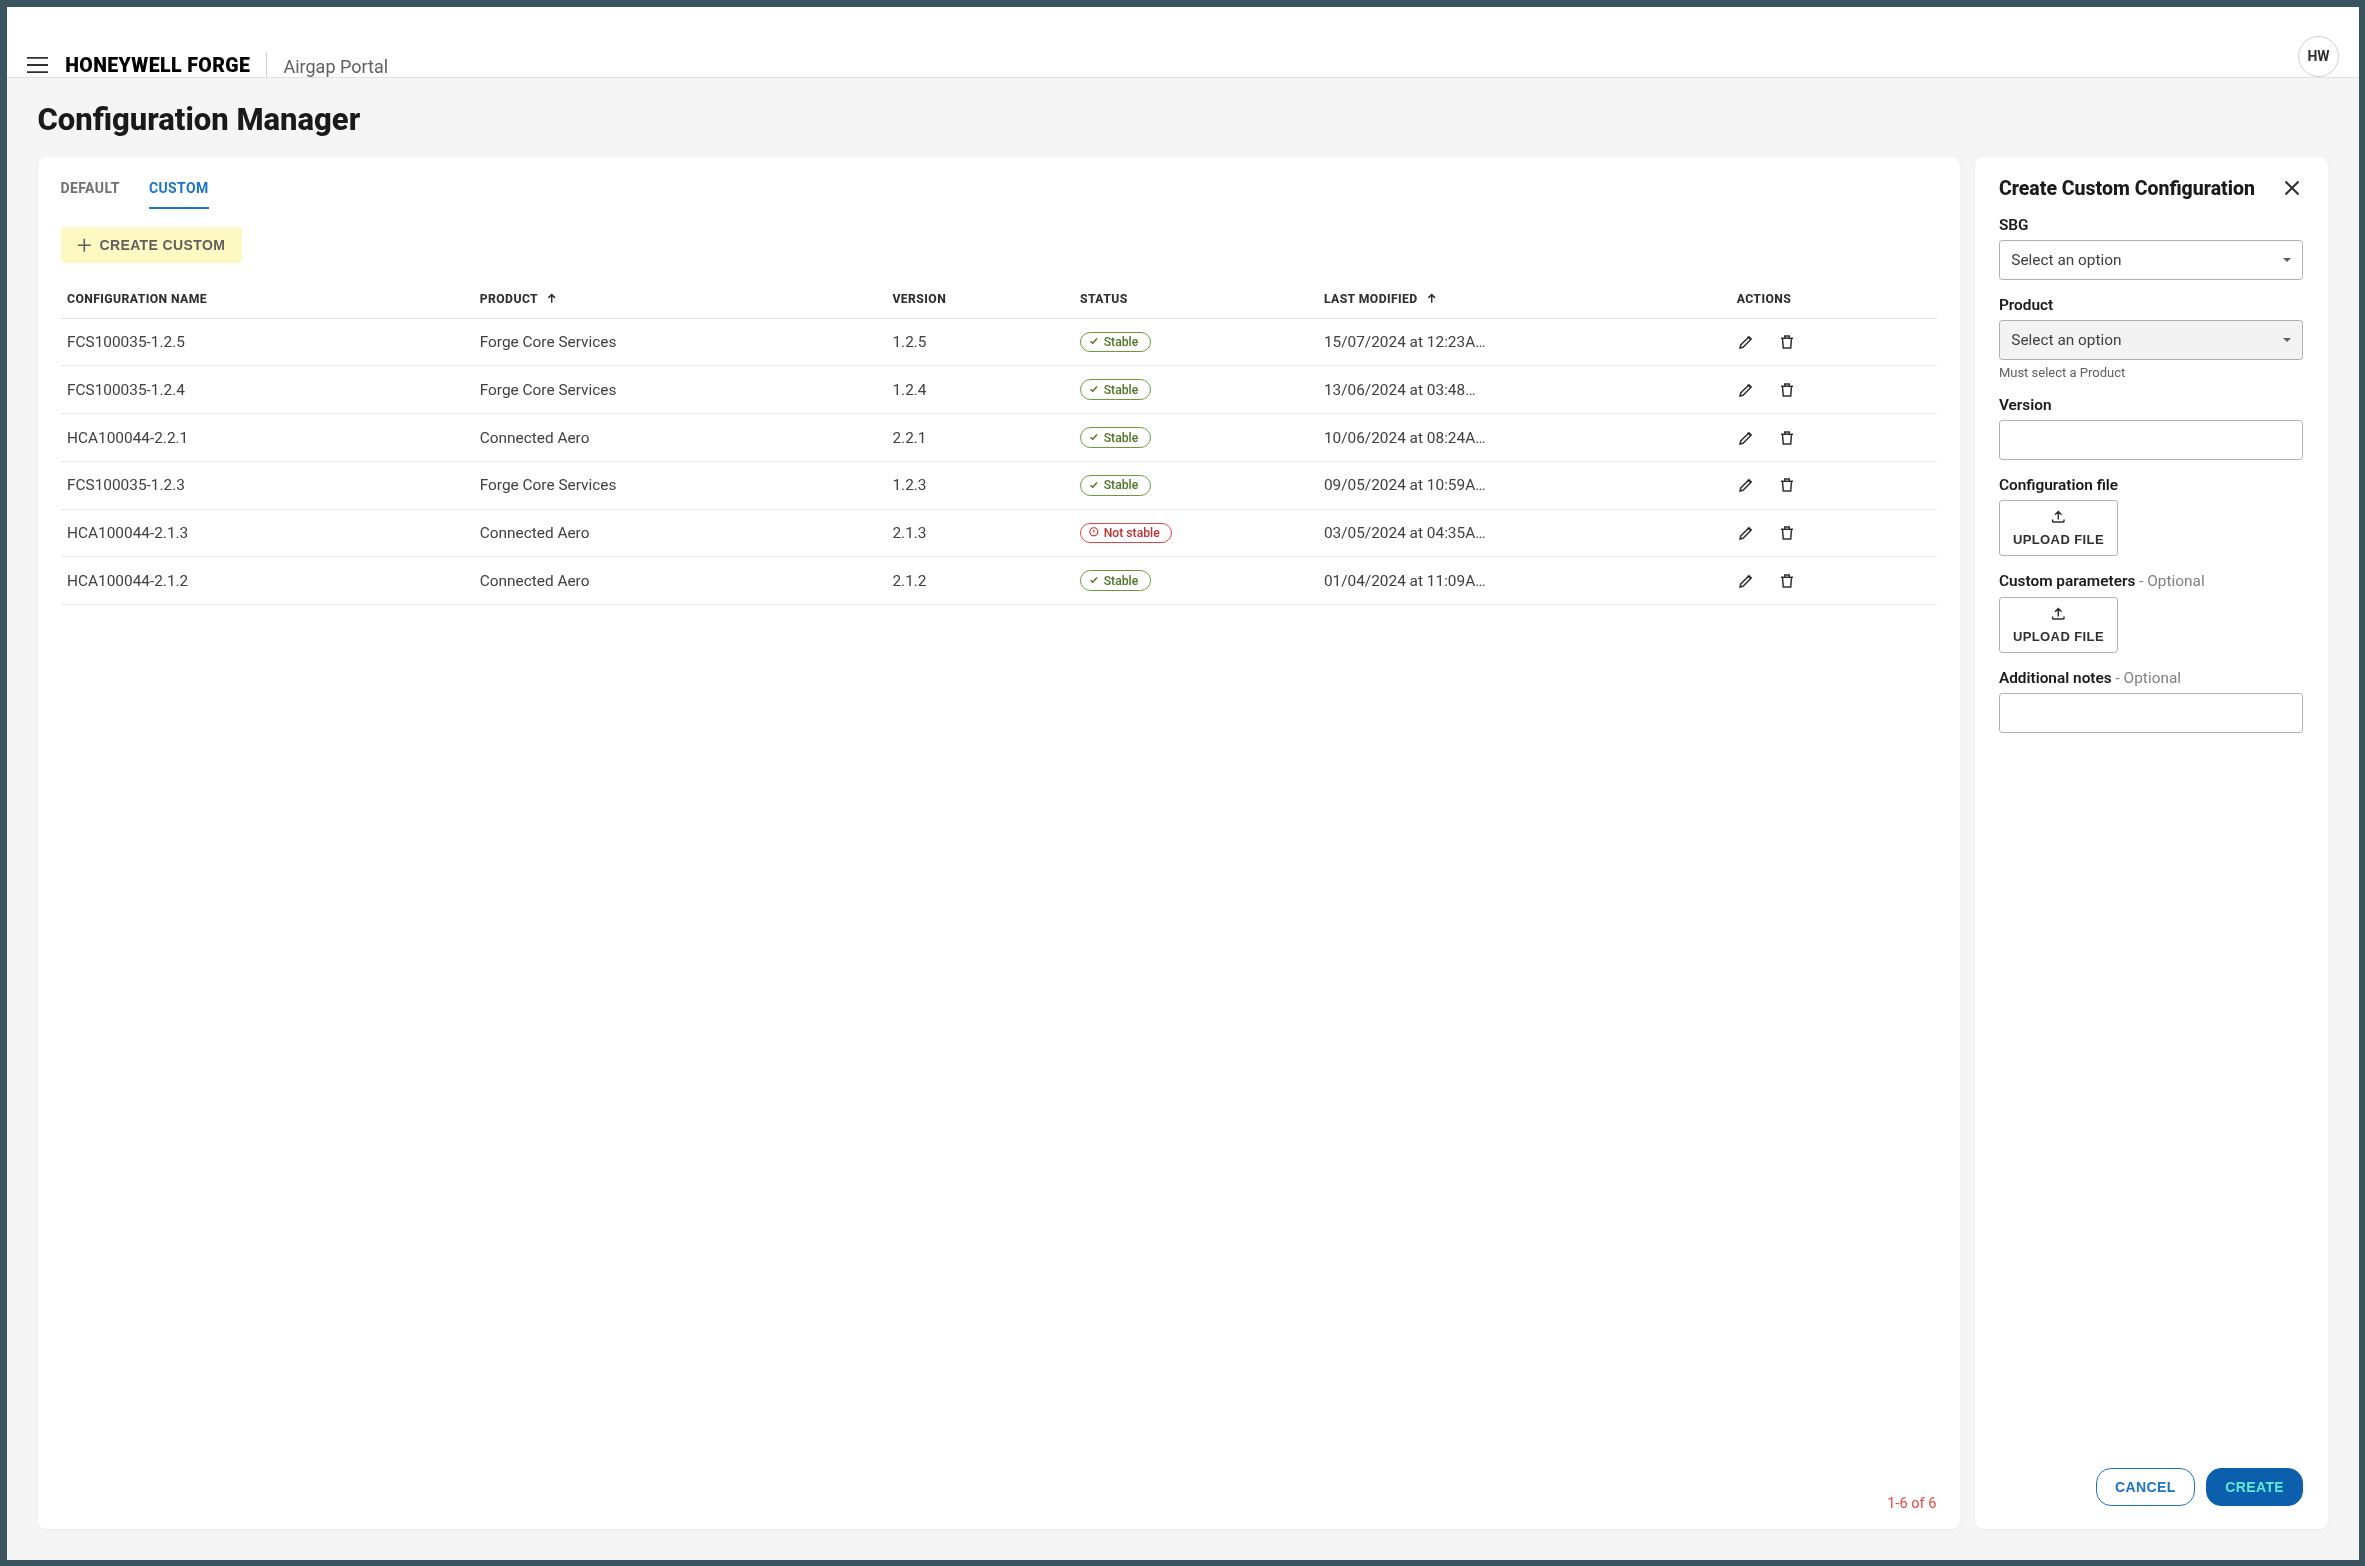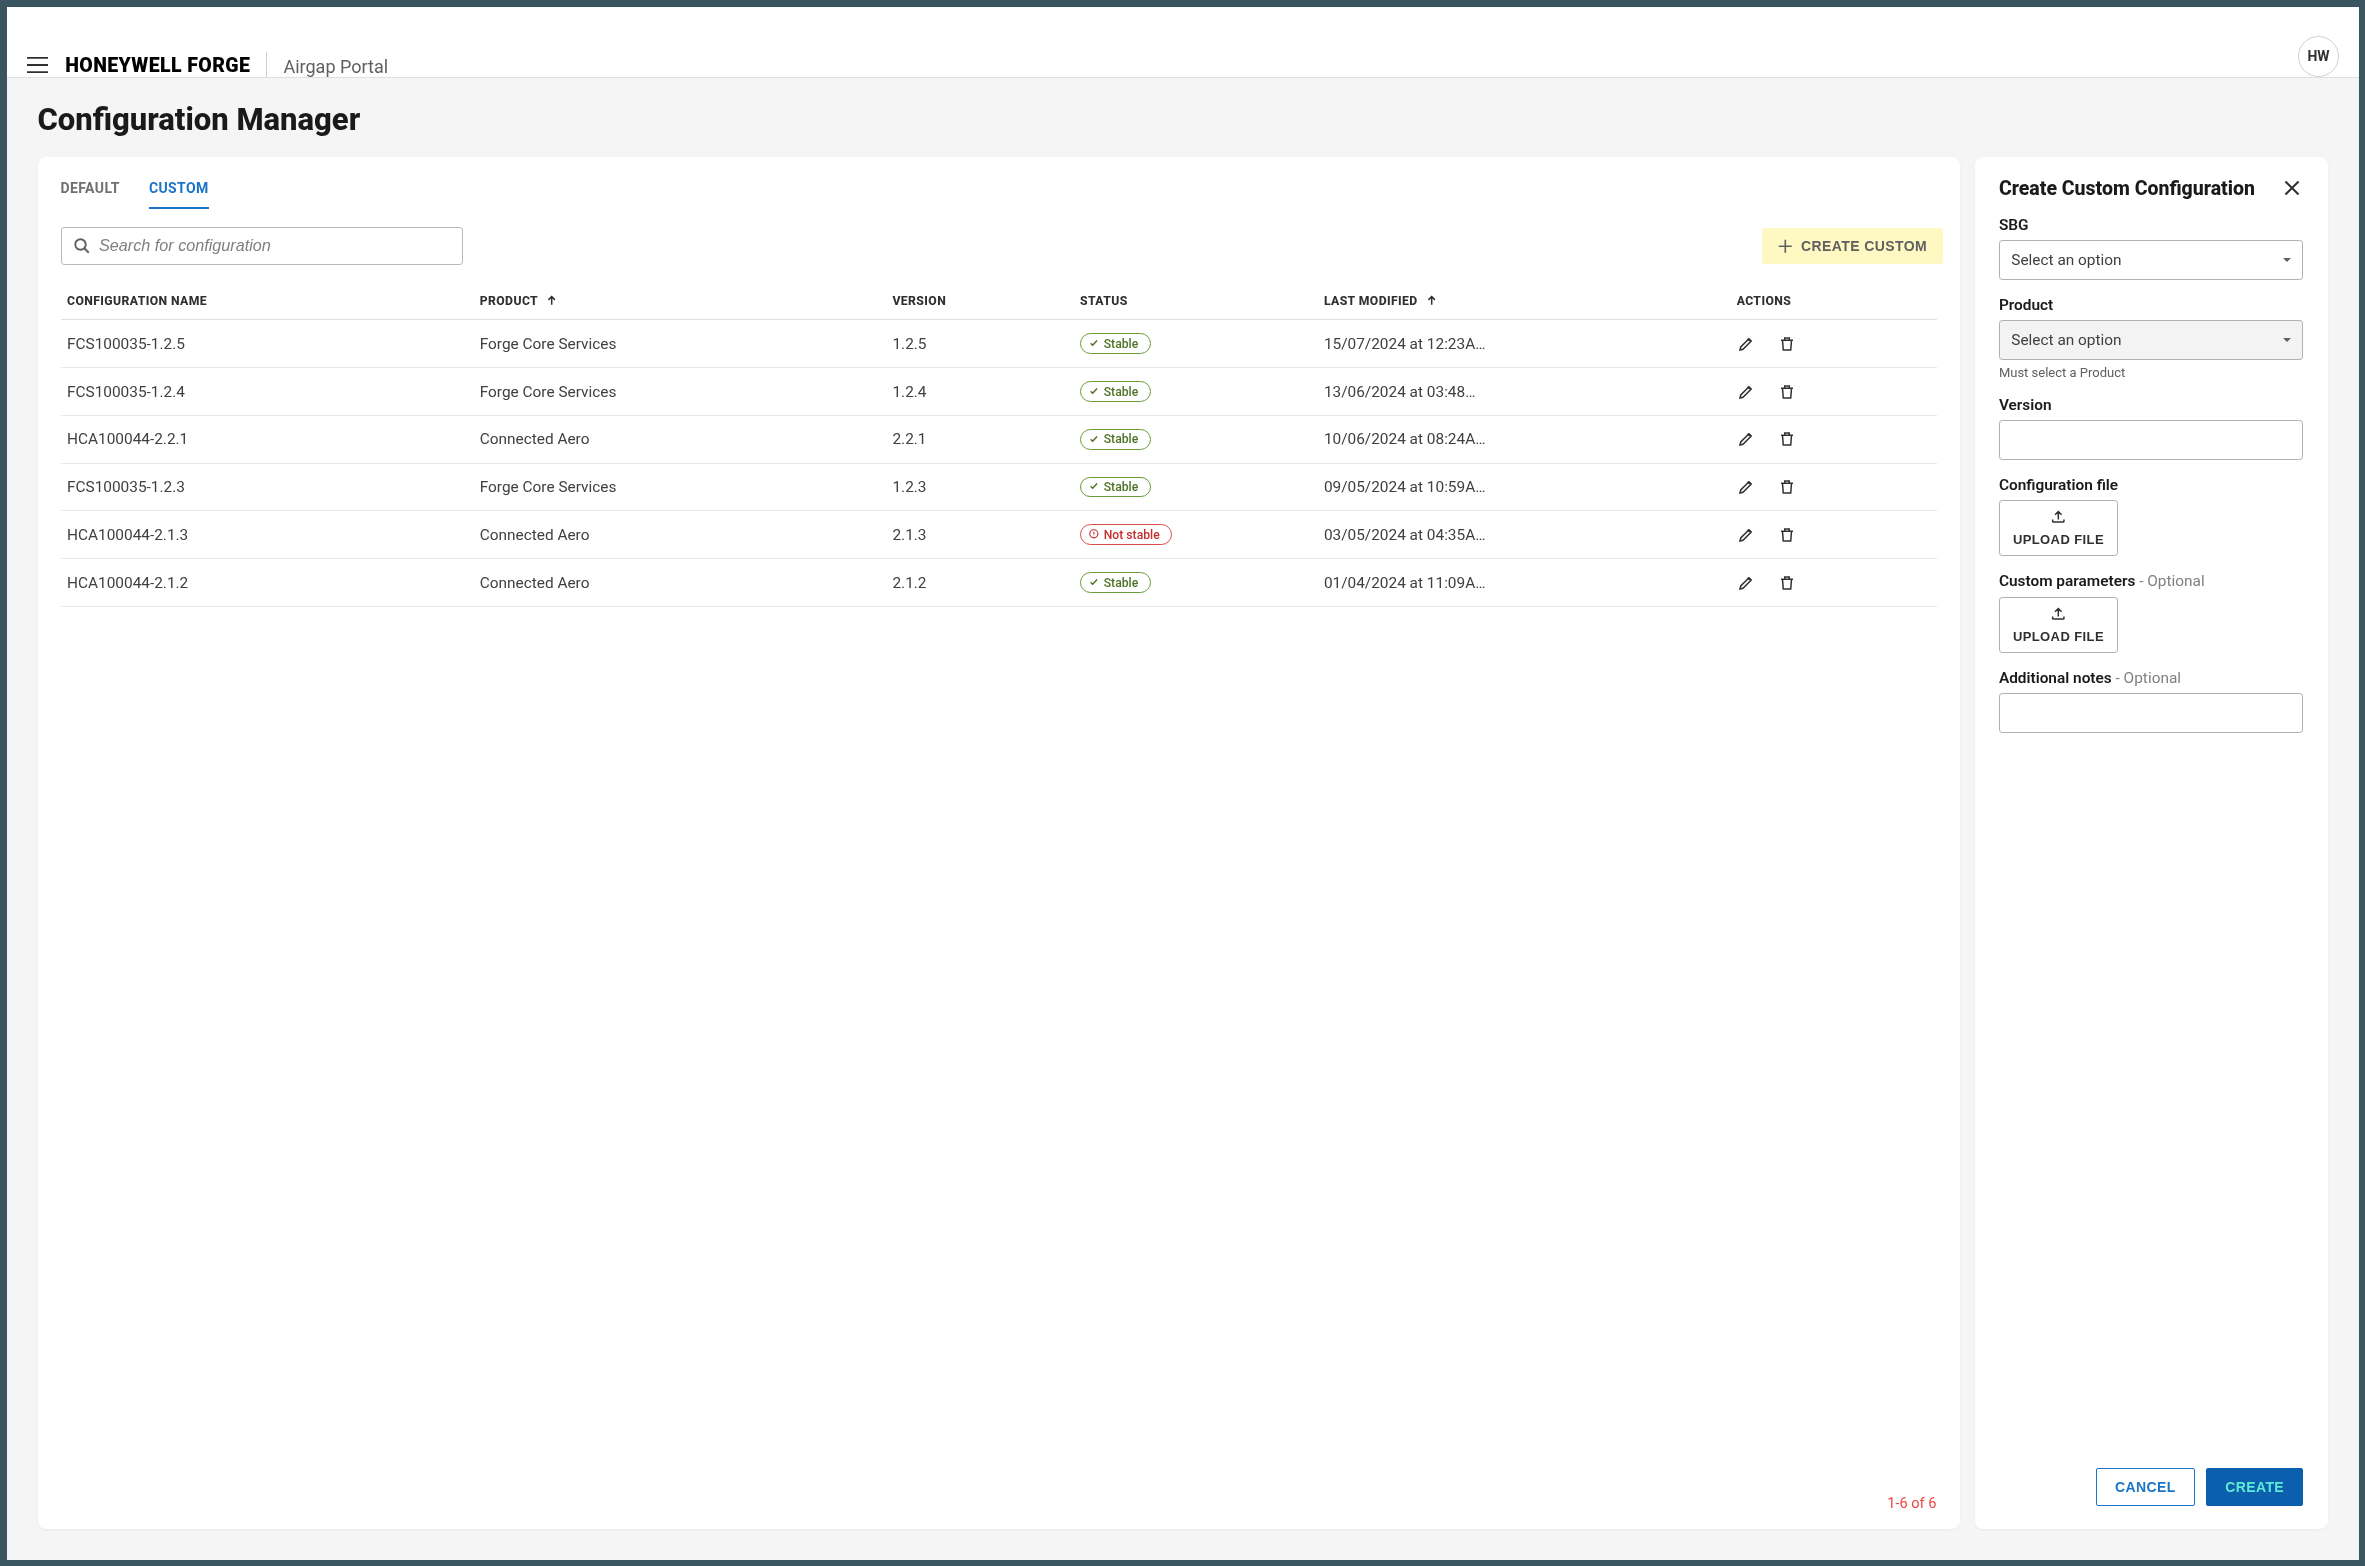--- a/index.html
+++ b/index.html
@@ -324,21 +324,21 @@
       cursor: pointer;
       flex-direction: column;
     }
     .side-spacer { flex: 1; }
     .side-footer {
       display: flex;
       justify-content: flex-end;
       gap: 11.4px;
     }
     .btn {
-      border-radius: 2px;
+      border-radius: 15px;
       padding: 9.7px 18px;
       font-size: 14px;
       font-weight: 700;
       letter-spacing: 0.4px;
       cursor: pointer;
     }
     .btn-secondary {
       background: #fff;
       color: #1b74c5;
       border: 1.2px solid #1b74c5;
@@ -386,27 +386,20 @@
     <div class="content-row">
 
       <section class="card main-card">
 
         <div class="tabs">
           <div class="tab">DEFAULT</div>
           <div class="tab active">CUSTOM</div>
         </div>
 
         <div class="toolbar">
-          <div class="search-box">
-            <svg width="18" height="18" viewBox="0 0 24 24" fill="none" stroke="#606060" stroke-width="2.5">
-                <circle cx="10" cy="10" r="7"></circle>
-                <path d="M21 21l-6-6"></path>
-              </svg>
-            <input type="text" placeholder="Search for configuration" style="">
-          </div>
           <button class="create-btn">
             <svg width="14.6" height="14.6" viewBox="0 0 18 18">
                 <path d="M9 1v16M1 9h16" stroke="#606060" stroke-width="2"></path>
               </svg>
             <span>CREATE CUSTOM</span>
           </button>
         </div>
 
         <div class="table-wrap">
           <table>

